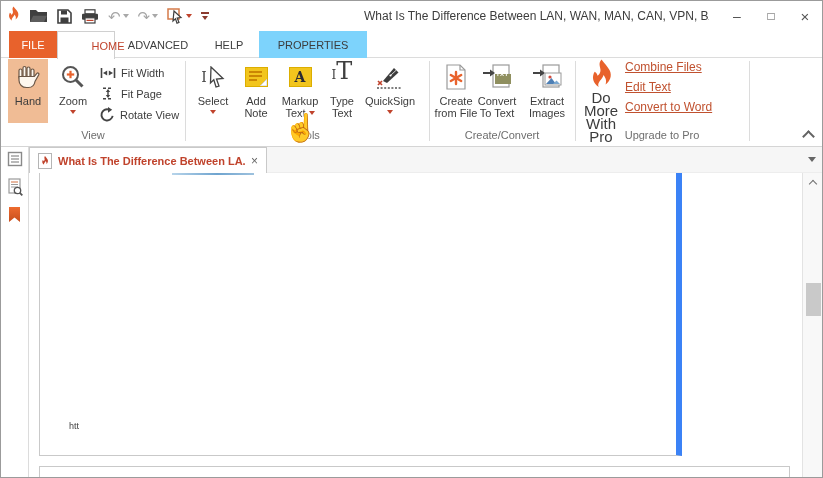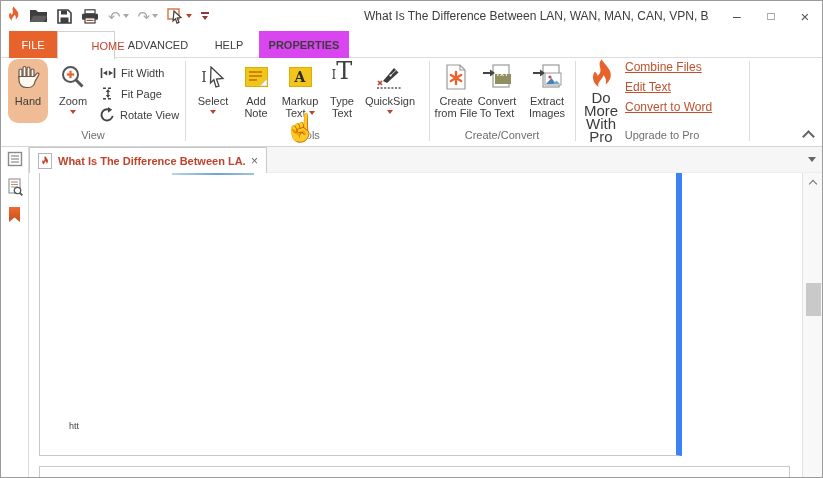--- a/index.html
+++ b/index.html
@@ -19,21 +19,21 @@
     white-space:nowrap;overflow:hidden;max-width:345px;}
   .win-controls{position:absolute;right:0;top:0;height:30px;display:flex;}
   .win-controls div{width:34px;height:30px;display:flex;align-items:center;justify-content:center;color:#555;}
   
   .tabrow{position:absolute;left:0;top:30px;width:100%;height:27px;background:#fff;border-bottom:1px solid #dcdcdc;box-sizing:border-box;}
   .rtab{position:absolute;top:0;height:27px;display:flex;align-items:center;justify-content:center;font-size:11px;color:#3c3c3c;}
   .rtab.file{left:8px;width:48px;background:#E8622C;color:#fff;}
   .rtab.home{left:56px;width:58px;background:#fff;color:#C0432C;border:1px solid #d0d0d0;border-bottom:none;box-sizing:border-box;height:28px;z-index:2;padding-left:44px;}
   .rtab.adv{left:114px;width:86px;}
   .rtab.help{left:200px;width:56px;}
-  .rtab.props{left:258px;width:90px;background:#d946ef;font-weight:bold;}
+  .rtab.props{left:258px;width:108px;background:#7dd3fc;}
   
   .ribbon{position:absolute;left:0;top:57px;width:100%;height:89px;background:#fff;border-bottom:1px solid #d5d5d5;box-sizing:border-box;}
   .rsep{position:absolute;top:3px;height:80px;width:1px;background:#dcdcdc;}
   .bigbtn{position:absolute;top:1px;height:64px;display:flex;flex-direction:column;align-items:center;}
   .bigbtn .ic{height:36px;display:flex;align-items:center;justify-content:center;}
   .blabel{font-size:11px;line-height:12px;color:#3c3c3c;text-align:center;white-space:nowrap;}
   .grouplabel{position:absolute;top:71px;font-size:11px;color:#6e6e6e;text-align:center;}
   .smallrow{display:flex;align-items:center;gap:5px;height:21px;font-size:11px;color:#3c3c3c;white-space:nowrap;}
   .caret{width:0;height:0;border-left:3.5px solid transparent;border-right:3.5px solid transparent;border-top:4px solid #C0432C;}
   .caret.gray{border-top-color:#a8a8a8;}
@@ -132,21 +132,21 @@
   <div class="tabrow">
     <div class="rtab file">FILE</div>
     <div class="rtab home">HOME</div>
     <div class="rtab adv">ADVANCED</div>
     <div class="rtab help">HELP</div>
     <div class="rtab props">PROPERTIES</div>
   </div>
 
   <div class="ribbon">
 
-    <div class="bigbtn" style="left:7px;width:40px;background:#F0BC95;border-radius:10px;">
+    <div class="bigbtn" style="left:7px;width:40px;background:#F0BC95;">
       <span class="ic">
         <svg width="26" height="26" viewBox="0 0 26 26">
             <g fill="#fdf7ef" stroke="#6b5747" stroke-width="1.2">
               <rect x="4" y="5" width="3" height="10" rx="1.5"></rect>
               <rect x="8" y="2.5" width="3" height="12" rx="1.5"></rect>
               <rect x="12" y="3" width="3" height="12" rx="1.5"></rect>
               <rect x="16" y="5" width="3" height="10" rx="1.5"></rect>
               <path d="M4 12.5h15.3l2.6-3.2c1-1 2.6.2 1.9 1.5L20 17.5c-.6 3.8-2.8 6-6.5 6h-2c-4.3 0-7.5-3-7.5-7.2z"></path>
             </g>
           </svg>

